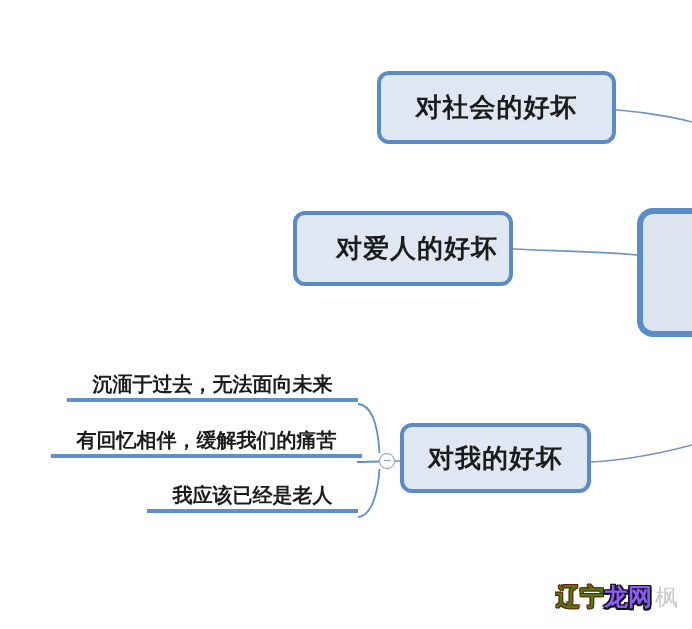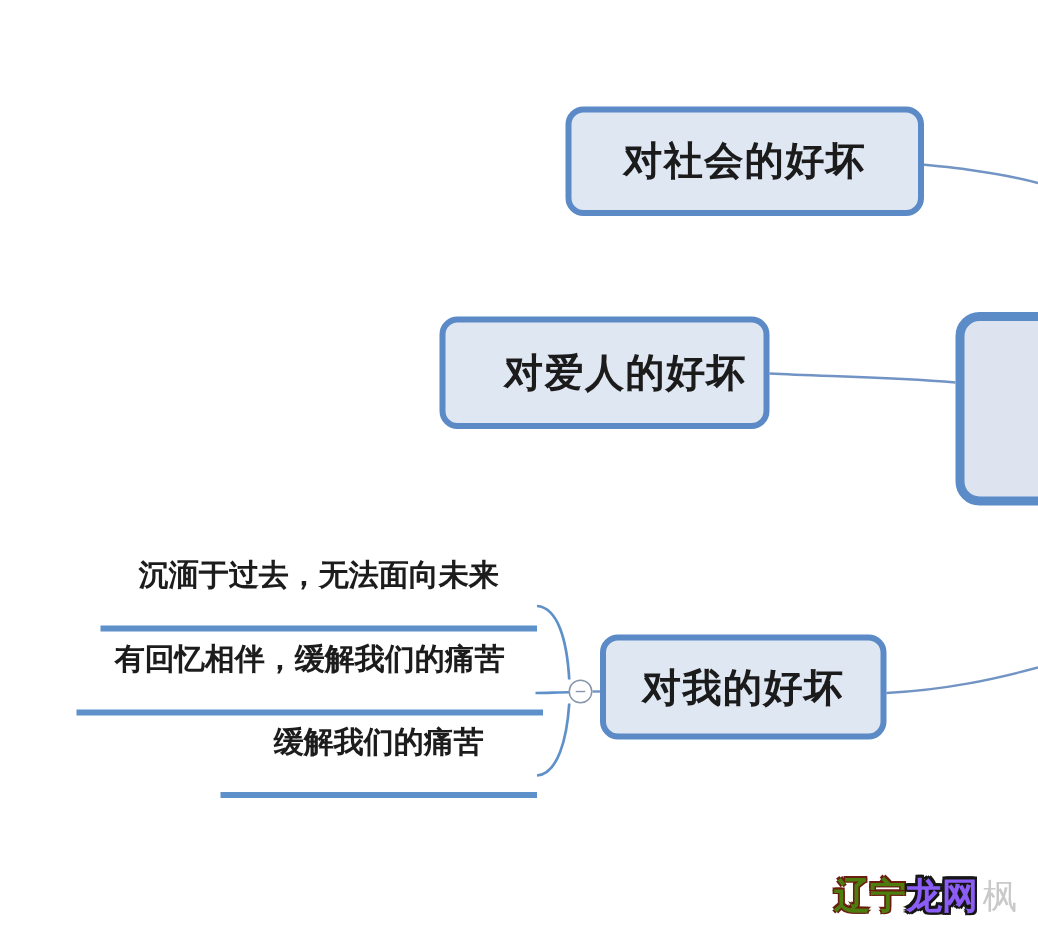--- a/index.html
+++ b/index.html
@@ -39,21 +39,21 @@
     background: #dde4f0;
     border: 6px solid #5b8cc8;
     border-radius: 16px;
   }
   .child {
     position: absolute;
     text-align: center;
     font-size: 20px; font-weight: bold;
     color: #1c1c1c;
     line-height: 27px;
-    padding-bottom: 19px;
+    padding-bottom: 0;
     border-bottom: 4px solid #5e90c9;
     z-index: 2;
     white-space: nowrap;
   }
   .child-1 { left: 67px;  top: 371px; width: 291px; }
   .child-2 { left: 51px;  top: 427px; width: 311px; }
   .child-3 { left: 147px; top: 482px; width: 211px; }
   .collapse-btn {
     position: absolute;
     left: 379px; top: 453px;
@@ -128,21 +128,21 @@
 
   <div class="child child-1">
     <span>沉湎于过去，无法面向未来</span>
   </div>
 
   <div class="child child-2">
     <span>有回忆相伴，缓解我们的痛苦</span>
   </div>
 
   <div class="child child-3">
-    <span>缓解我们的痛苦</span>
+    <span>我应该已经是老人</span>
   </div>
 
   <div class="collapse-btn">
     <span>−</span>
   </div>
 
   <div class="watermark">
     <span class="wm-red">辽宁</span><span class="wm-dark">龙网</span><span class="wm-faint">枫</span>
   </div>
 

